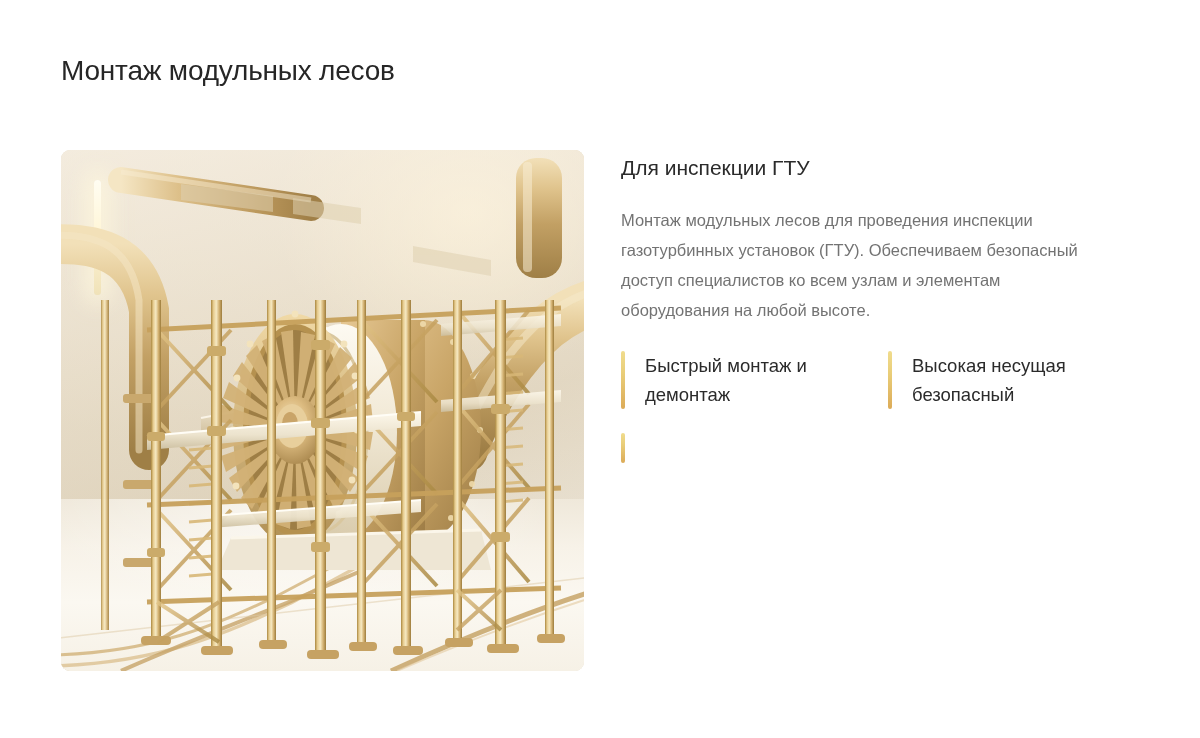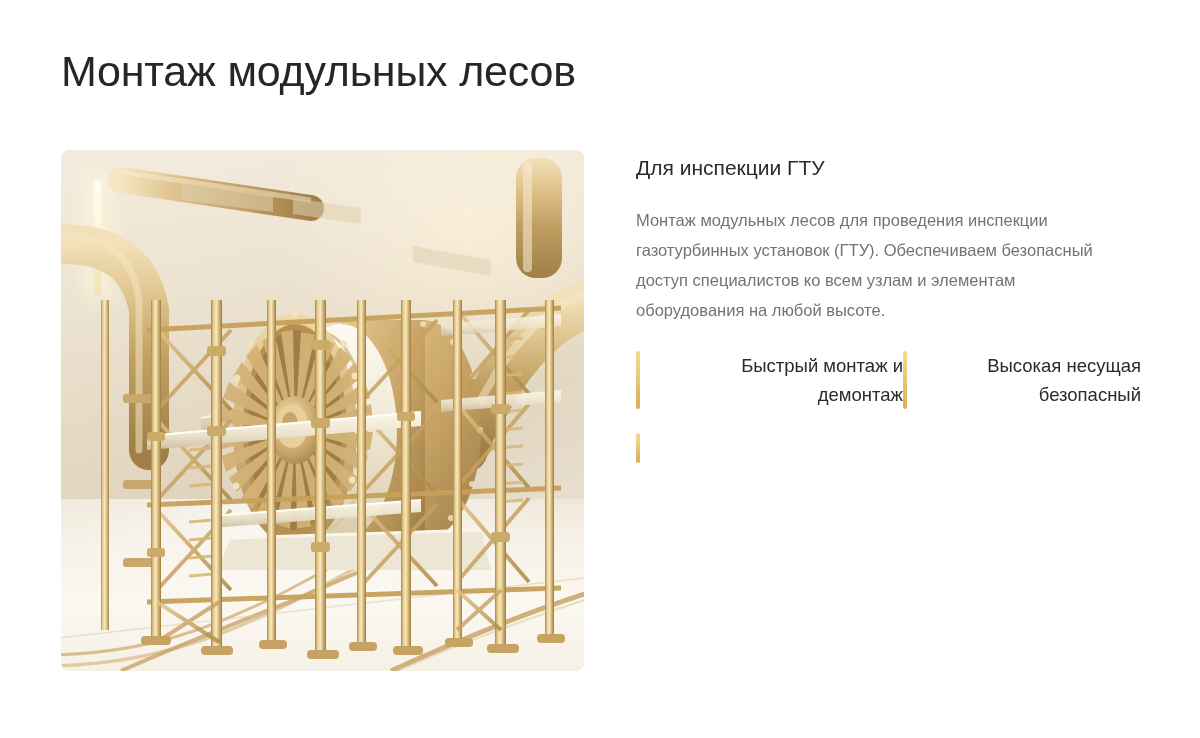--- a/index.html
+++ b/index.html
@@ -17,21 +17,21 @@
     width: 1200px;
     height: 738px;
     background: #ffffff;
   }
 
   
   .page-title {
     position: absolute;
     left: 61px;
     top: 44px;
-    font-size: 43px;
+    font-size: 28px;
     line-height: 54px;
     font-weight: 400;
     color: #262626;
     letter-spacing: -0.2px;
     white-space: nowrap;
   }
 
   
   .content {
     position: absolute;
@@ -111,21 +111,20 @@
   
   .scaffold { position: absolute; inset: 0; }
   .scaffold svg { width: 100%; height: 100%; display: block; }
 
   
   .info {
     position: absolute;
     left: 621px;
     top: 0;
     width: 500px;
-    margin-left: 15px;
   }
 
   .info-title {
     font-size: 21px;
     line-height: 30px;
     font-weight: 400;
     color: #2b2b2b;
     margin-top: 3px;
   }
 
@@ -144,21 +143,20 @@
     flex-wrap: wrap;
     width: 505px;
     column-gap: 0;
     row-gap: 24px;
   }
 
   .feature {
     display: flex;
     align-items: flex-start;
     width: 267px;
-    text-align: right;
   }
   .feature.second { width: 238px; }
   .feature.third  { width: 500px; }
 
   .feature-bar {
     flex: 0 0 auto;
     width: 4px;
     min-height: 54px;
     align-self: stretch;
     border-radius: 2px;

